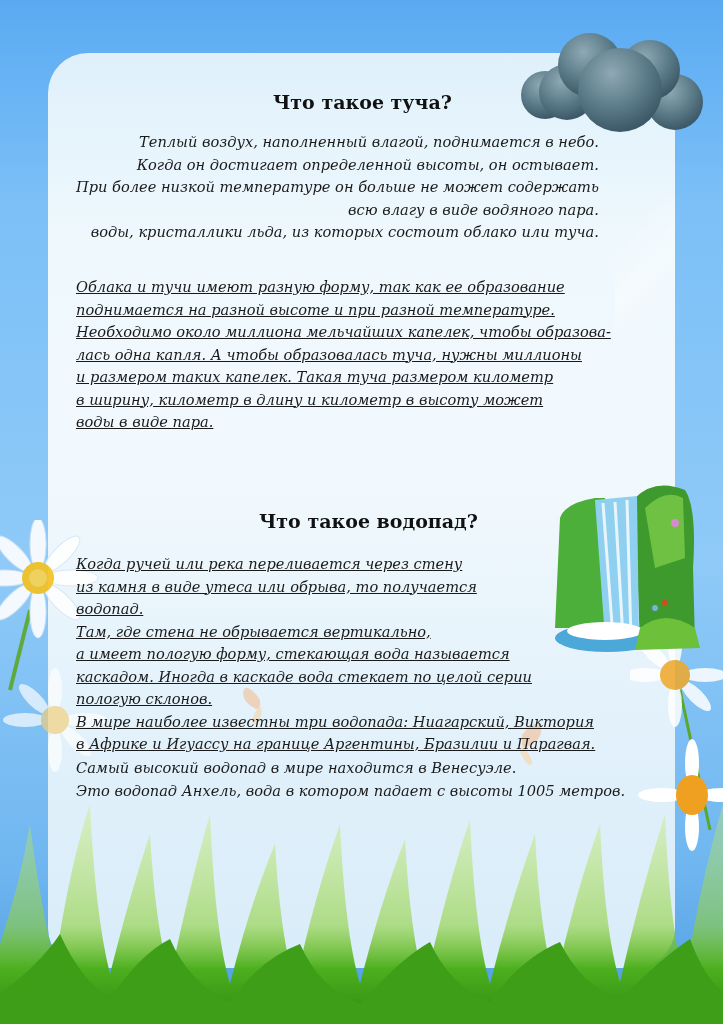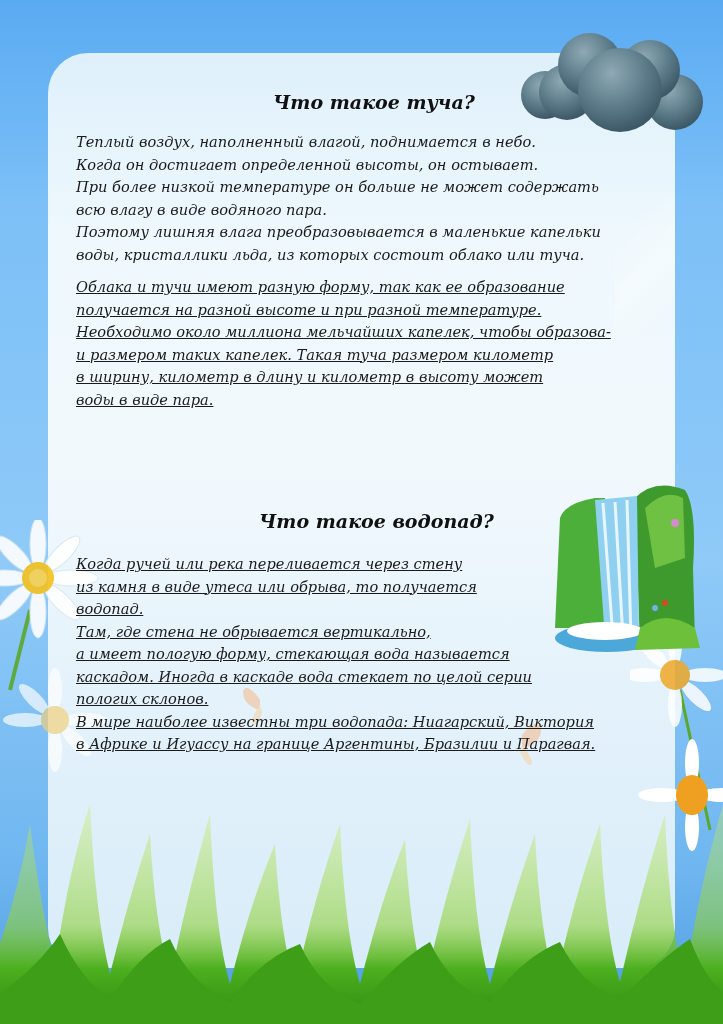--- a/index.html
+++ b/index.html
@@ -11,21 +11,21 @@
   .card {
     position: absolute; left: 48px; top: 53px; width: 627px; height: 915px;
     border-radius: 40px;
     background: linear-gradient(180deg, #dff0fb 0%, #eef8fd 20%, #f2f9fd 45%, #e4f2fb 70%, #d8ecf9 100%);
   }
   .ray {
     position: absolute; right: 0; top: 90px; width: 60px; height: 260px;
     background: linear-gradient(135deg, rgba(255,255,255,0) 30%, rgba(255,255,255,0.35) 50%, rgba(255,255,255,0) 70%);
   }
   .title {
-    position: absolute; font-family: "DejaVu Serif", serif; font-style: italic; font-weight: bold;
+    position: absolute; font-family: "DejaVu Serif", serif; font-weight: bold;
     font-size: 19px; color: #111; white-space: nowrap;
   }
   .para {
     position: absolute; left: 76px; font-family: "DejaVu Serif", serif; font-style: italic;
     font-size: 14.6px; line-height: 22.5px; color: #1a1a1a; white-space: nowrap; z-index: 3;
   }
   .para div { height: 22.5px; }
   .cloud { position: absolute; left: 515px; top: 30px; width: 190px; height: 105px; z-index: 2; }
   .waterfall { position: absolute; left: 535px; top: 478px; width: 170px; height: 180px; z-index: 2; }
   .daisy { position: absolute; z-index: 1; }
@@ -128,53 +128,55 @@
   <ellipse cx="72" cy="160" rx="52" ry="14" fill="#4ba8d8"></ellipse>
   <ellipse cx="70" cy="153" rx="38" ry="9" fill="#ffffff"></ellipse>
   <path d="M105 150 Q130 130 160 150 L165 170 L100 172 Z" fill="#6cc03a"></path>
   <circle cx="140" cy="45" r="4" fill="#d88ad0"></circle>
   <circle cx="130" cy="125" r="3" fill="#d84a20"></circle>
   <circle cx="120" cy="130" r="3" fill="#7ab0e0"></circle>
 </svg>
 
 <div class="title" style="left:273px;top:91px;">Что такое туча?</div>
 
-<div class="para" style="top:131px;">
+<div class="para" style="top:131px;text-align:right;">
   <div>Теплый воздух, наполненный влагой, поднимается в небо.</div>
   <div>Когда он достигает определенной высоты, он остывает.</div>
   <div>При более низкой температуре он больше не может содержать</div>
   <div>всю влагу в виде водяного пара.</div>
-  <div>Поэтому лишняя влага преобразовывается в маленькие капельки</div>
   <div>воды, кристаллики льда, из которых состоит облако или туча.</div>
 </div>
 
 <div class="para" style="top:276px;text-decoration:underline;">
   <div>Облака и тучи имеют разную форму, так как ее образование</div>
-  <div>получается на разной высоте и при разной температуре.</div>
+  <div>поднимается на разной высоте и при разной температуре.</div>
   <div>Необходимо около миллиона мельчайших капелек, чтобы образова-</div>
+  <div>лась одна капля. А чтобы образовалась туча, нужны миллионы</div>
   <div>и размером таких капелек. Такая туча размером километр</div>
   <div>в ширину, километр в длину и километр в высоту может</div>
   <div>воды в виде пара.</div>
 </div>
 
 <div class="title" style="left:259px;top:510px;text-align:center;">Что такое водопад?</div>
 
 <div class="para" style="top:553px;text-decoration:underline;">
   <div>Когда ручей или река переливается через стену</div>
   <div>из камня в виде утеса или обрыва, то получается</div>
   <div>водопад.</div>
   <div>Там, где стена не обрывается вертикально,</div>
   <div>а имеет пологую форму, стекающая вода называется</div>
   <div>каскадом. Иногда в каскаде вода стекает по целой серии</div>
-  <div>пологих склонов.</div>
+  <div>пологую склонов.</div>
   <div>В мире наиболее известны три водопада: Ниагарский, Виктория</div>
   <div>в Африке и Игуассу на границе Аргентины, Бразилии и Парагвая.</div>
 </div>
 
 <div class="para" style="top:757px;">
+  <div>Самый высокий водопад в мире находится в Венесуэле.</div>
+  <div>Это водопад Анхель, вода в котором падает с высоты 1005 метров.</div>
 </div>
 
 <svg class="grass" viewBox="0 0 723 260" preserveAspectRatio="none">
   <defs>
     <linearGradient id="gg" x1="0" y1="0" x2="0" y2="1">
       <stop offset="0%" stop-color="#c9ec6a" stop-opacity="0.35"></stop>
       <stop offset="55%" stop-color="#8fd03a" stop-opacity="0.6"></stop>
       <stop offset="75%" stop-color="#4caf1e" stop-opacity="1"></stop>
       <stop offset="100%" stop-color="#2f8a12" stop-opacity="1"></stop>
     </linearGradient>

